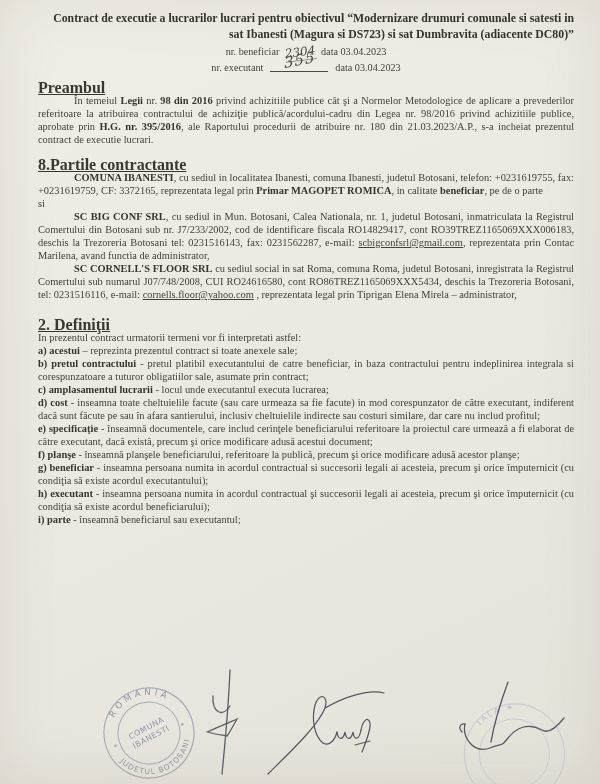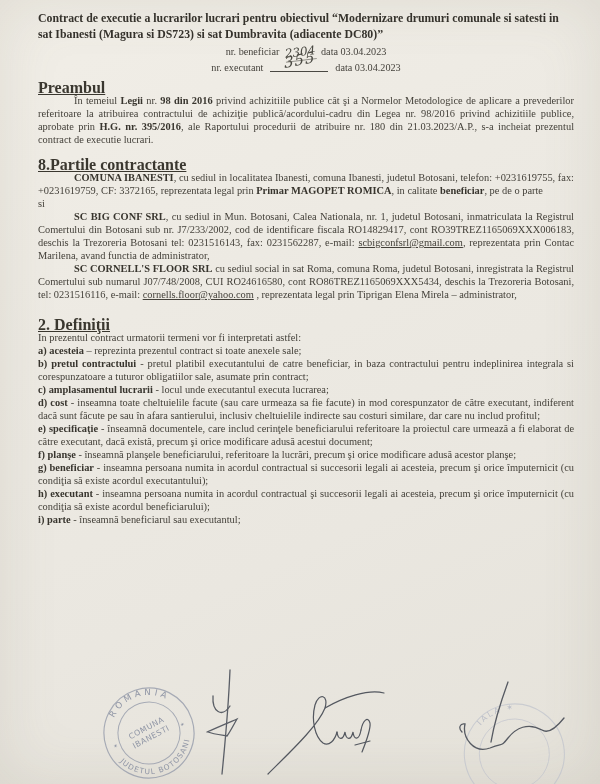--- a/index.html
+++ b/index.html
@@ -5,21 +5,21 @@
   html,body{margin:0;padding:0;}
   body{
     width:600px;height:784px;overflow:hidden;position:relative;
     background:linear-gradient(155deg,#f1eee7 0%,#edeae3 35%,#eae7e0 65%,#e5e2da 100%);
     box-shadow:inset 0 0 60px rgba(120,112,95,.14);
     font-family:"Liberation Serif","DejaVu Serif",serif;
     color:#3e3b35;
   }
   .content{position:absolute;left:0;top:0;width:600px;box-sizing:border-box;
     padding:8px 26px 0 38px;}
-  .title{font-weight:bold;font-size:11.8px;line-height:15.6px;text-align:left;
+  .title{font-weight:bold;font-size:11.8px;line-height:15.6px;text-align:right;
     color:#35322c;max-width:538px;margin:3px auto 3px;}
   .meta{text-align:center;font-size:10.2px;line-height:13.5px;color:#45423c;}
   .hand{font-family:"DejaVu Serif",serif;font-style:italic;color:#4a4942;}
   .hand-small{display:inline-block;font-size:12px;transform:rotate(-7deg);
     margin:0 3px;position:relative;top:1px;border-bottom:1px solid rgba(74,72,66,.55);}
   .blank{display:inline-block;width:58px;border-bottom:1.1px solid #4a4843;
     margin:0 7px;height:11px;text-align:center;vertical-align:baseline;}
   .hand-big{display:inline-block;font-size:15px;transform:rotate(-11deg) skewX(-8deg);
     position:relative;top:-6px;letter-spacing:1px;}
   .h{font-weight:bold;text-decoration:underline;font-size:16px;line-height:13px;
@@ -61,26 +61,26 @@
   <p class="para indent"><span>În temeiul </span><span class="b">Legii</span><span> nr. </span><span class="b">98 din 2016</span><span> privind achizitiile publice cât şi a Normelor Metodologice de aplicare a prevederilor referitoare la atribuirea contractului de achiziţie publică/acordului-cadru din Legea nr. 98/2016 privind achizitiile publice, aprobate prin </span><span class="b">H.G. nr. 395/2016</span><span>, ale Raportului procedurii de atribuire nr. 180 din 21.03.2023/A.P., s-a incheiat prezentul contract de executie lucrari.</span></p>
 
   <div class="h h-parti">8.Partile contractante</div>
   <p class="para indent"><span class="b">COMUNA IBANESTI</span><span>, cu sediul in localitatea Ibanesti, comuna Ibanesti, judetul Botosani, telefon: +0231619755, fax: +0231619759, CF: 3372165, reprezentata legal prin </span><span class="b">Primar MAGOPET ROMICA</span><span>, in calitate </span><span class="b">beneficiar</span><span>, pe de o parte</span></p>
   <p class="para">si</p>
   <p class="para indent"><span class="b">SC BIG CONF SRL</span><span>, cu sediul in Mun. Botosani, Calea Nationala, nr. 1, judetul Botosani, inmatriculata la Registrul Comertului din Botosani sub nr. J7/233/2002, cod de identificare fiscala RO14829417, cont RO39TREZ1165069XXX006183, deschis la Trezoreria Botosani tel: 0231516143, fax: 0231562287, e-mail: </span><span class="u">scbigconfsrl@gmail.com</span><span>, reprezentata prin Contac Marilena, avand functia de administrator,</span></p>
   <p class="para indent"><span class="b">SC CORNELL'S FLOOR SRL</span><span> cu sediul social in sat Roma, comuna Roma, judetul Botosani, inregistrata la Registrul Comertului sub numarul J07/748/2008, CUI RO24616580, cont RO86TREZ1165069XXX5434, deschis la Trezoreria Botosani, tel: 0231516116, e-mail: </span><span class="u">cornells.floor@yahoo.com</span><span> , reprezentata legal prin Tiprigan Elena Mirela – administrator,</span></p>
 
   <div class="h h-def">2. Definiţii</div>
   <p class="para">In prezentul contract urmatorii termeni vor fi interpretati astfel:</p>
-  <p class="para"><span class="b">a) acesteia</span><span> – reprezinta prezentul contract si toate anexele sale;</span></p>
+  <p class="para"><span class="b">a) acestui</span><span> – reprezinta prezentul contract si toate anexele sale;</span></p>
   <p class="para"><span class="b">b) pretul contractului</span><span> - pretul platibil executantului de catre beneficiar, in baza contractului pentru indeplinirea integrala si corespunzatoare a tuturor obligatiilor sale, asumate prin contract;</span></p>
   <p class="para"><span class="b">c) amplasamentul lucrarii</span><span> - locul unde executantul executa lucrarea;</span></p>
   <p class="para"><span class="b">d) cost</span><span> - inseamna toate cheltuielile facute (sau care urmeaza sa fie  facute) in mod corespunzator de către executant, indiferent dacă sunt făcute pe sau în afara santierului, inclusiv cheltuielile indirecte sau costuri similare, dar care nu includ profitul;</span></p>
   <p class="para"><span class="b">e) specificaţie</span><span> - înseamnă documentele, care includ cerinţele beneficiarului referitoare la proiectul care urmează a fi elaborat de către executant, dacă există, precum şi orice modificare adusă acestui document;</span></p>
-  <p class="para"><span class="b">f) planşe</span><span> - înseamnă planşele beneficiarului, referitoare la lucrări, precum şi orice modificare  adusă acestor planşe;</span></p>
+  <p class="para"><span class="b">f) planşe</span><span> - înseamnă planşele beneficiarului, referitoare la publică, precum şi orice modificare  adusă acestor planşe;</span></p>
   <p class="para"><span class="b">g) beneficiar</span><span> - inseamna persoana numita in acordul contractual si succesorii legali ai acesteia, precum şi orice împuternicit (cu condiţia să existe acordul executantului);</span></p>
   <p class="para"><span class="b">h) executant</span><span> - inseamna persoana numita in acordul contractual  şi succesorii legali ai acesteia, precum şi orice împuternicit (cu condiţia să existe acordul beneficiarului);</span></p>
   <p class="para"><span class="b">i) parte</span><span> - înseamnă beneficiarul sau executantul;</span></p>
 </div>
 
 <div class="sig-area">
 
   <svg class="stamp stamp-left" width="106" height="106" viewBox="0 0 106 106" aria-hidden="true">
     <g transform="rotate(-18 53 53)" stroke="#969cab" fill="none" opacity="0.8">
       <circle cx="53" cy="53" r="45" stroke-width="1.2"></circle>

